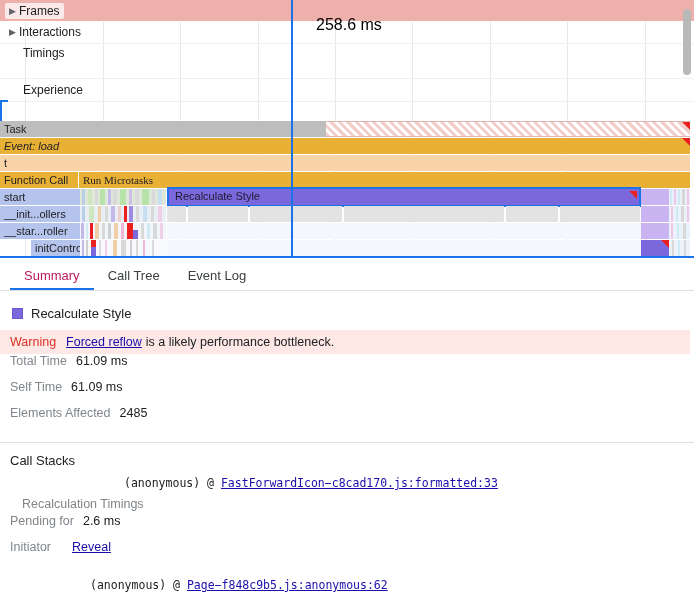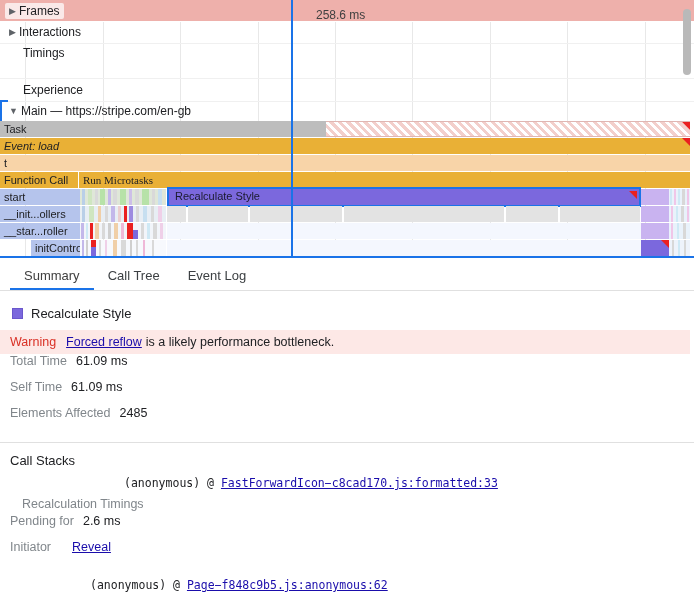--- a/index.html
+++ b/index.html
@@ -21,21 +21,21 @@
   .trackrow{position:absolute;left:0;right:0;box-sizing:border-box;}
 
   .frames-row{top:0;height:22px;background:#eeb0ab;border-bottom:1px solid #fff;}
   .trk-label{
     position:absolute;left:5px;top:3px;z-index:20;
     font-size:12px;color:#202124;line-height:16px;
     padding:0 4px;white-space:nowrap;
   }
   .trk-label.chip{background:rgba(255,255,255,0.72);border-radius:2px;}
   .tri{display:inline-block;font-size:9px;color:#5f6368;margin-right:3px;vertical-align:1px;}
-  .frame-time{position:absolute;top:8px;left:316px;font-size:12px;color:#404040;z-index:20;}
+  .frame-time{position:absolute;top:16px;left:316px;font-size:16px;color:#000000;z-index:20;}
 
   .sep{position:absolute;left:0;right:0;height:1px;background:#f0f0f0;}
 
   .interactions-row{top:23px;height:20px;}
   .timings-row{top:44px;height:20px;}
   .experience-row{top:80px;height:22px;}
   .main-row{top:103px;height:18px;}
   .main-bracket{position:absolute;left:0;top:100px;width:6px;height:22px;border-left:2px solid #1a73e8;border-top:2px solid #1a73e8;}
 
   
@@ -58,21 +58,21 @@
   .redtri{position:absolute;width:0;height:0;border-top:8px solid #ea2020;border-left:8px solid transparent;right:0;top:0;}
 
   .vscroll{position:absolute;right:3px;top:9px;width:8px;height:66px;background:#b9b9b9;border-radius:4px;z-index:40;}
   .tl-bottom-border{position:absolute;left:0;right:0;bottom:0;height:2px;background:#1a73e8;}
   .nc{position:absolute;top:0;bottom:0;}
 
   
   .details{position:absolute;left:0;top:260px;width:694px;height:339px;background:#fff;overflow:hidden;}
   .tabs{position:relative;height:30px;border-bottom:1px solid #e0e0e0;display:flex;align-items:center;padding-left:10px;}
   .tab{font-size:13px;color:#3c4043;padding:0 14px;height:29px;line-height:29px;cursor:default;box-sizing:border-box;}
-  .tab.active{color:#404040;border-bottom:2px solid #1a73e8;}
+  .tab.active{color:#be185d;border-bottom:2px solid #1a73e8;}
 
   .dpad{padding:0 10px;}
   .ev-title{display:flex;align-items:center;height:26px;margin-top:9px;padding-left:2px;}
   .swatch{width:11px;height:11px;background:#7b68dd;border:1px solid #6a57cc;margin-right:8px;box-sizing:border-box;}
   .ev-name{font-size:13px;color:#202124;}
 
   .warnbar{background:#fde8e6;height:24px;display:flex;align-items:center;padding-left:10px;margin-top:4px;width:690px;box-sizing:border-box;}
   .warnlabel{color:#d93025;font-size:12.5px;margin-right:10px;}
   .warnlink{color:#1a0dab;text-decoration:underline;font-size:12.5px;}
   .warntext{color:#202124;font-size:12.5px;margin-left:4px;}
@@ -128,25 +128,20 @@
       <div class="trk-label" style="top:1px;left:19px">Timings</div>
     </div>
     <div class="sep" style="top:78px"></div>
 
     <div class="trackrow experience-row">
       <div class="trk-label" style="top:2px;left:19px">Experience</div>
     </div>
     <div class="sep" style="top:101px"></div>
 
     <div class="main-bracket"></div>
-    <div class="trackrow main-row">
-      <div class="trk-label" style="top:0px;left:5px">
-        <span class="tri">▼</span><span>Main — https://stripe.com/en-gb</span>
-      </div>
-    </div>
 
     <div class="flame">
 
       <div class="bar bar-task" style="left:0;top:0;width:326px;height:16px;"><span>Task</span></div>
       <div class="bar bar-hatch" style="left:326px;top:0;width:364px;height:16px;">
         <div class="redtri"></div>
       </div>
 
       <div class="bar bar-event" style="left:0;top:17px;width:690px;height:16px;">
         <span>Event: load</span>

